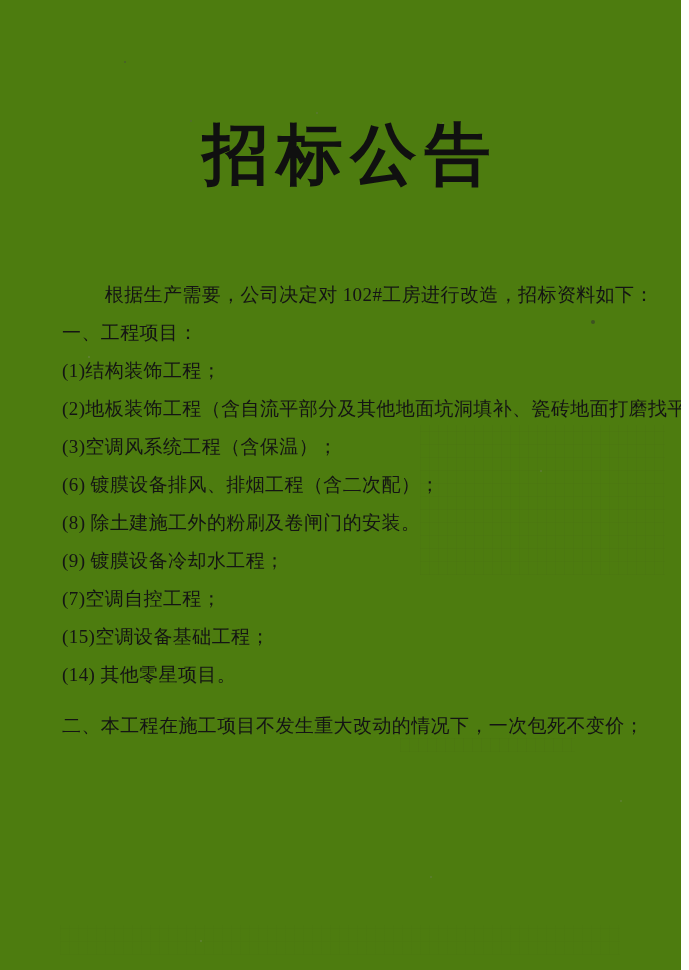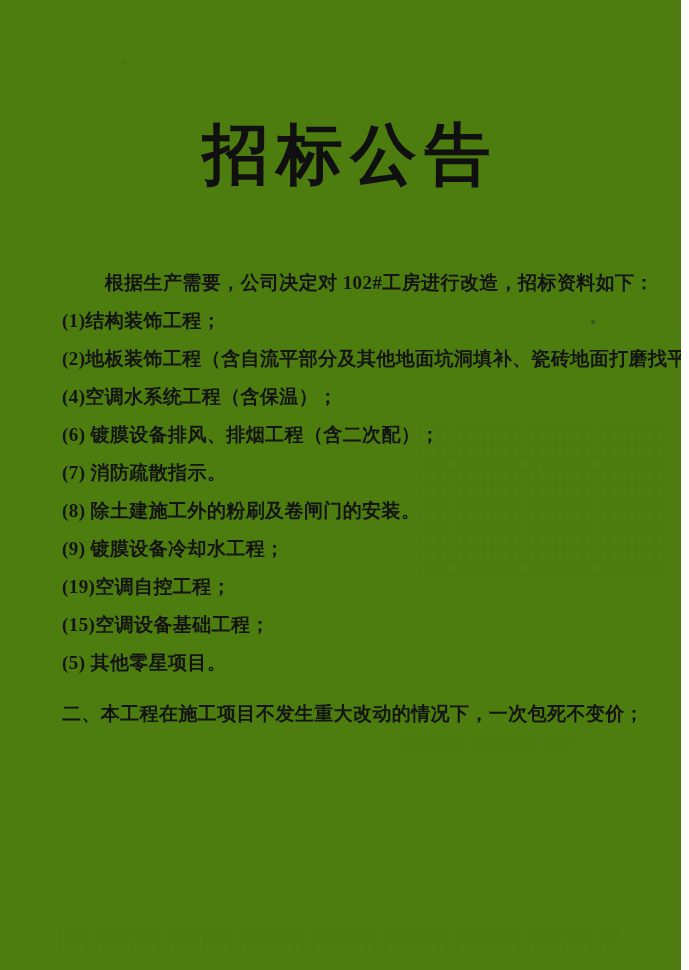--- a/index.html
+++ b/index.html
@@ -23,24 +23,23 @@
     width: 100%;
     margin: 0;
     text-align: center;
     font-size: 66px;
     font-weight: 700;
     letter-spacing: 8px;
     color: #101010;
   }
   .body-block {
     position: absolute;
-    top: 264px;
+    top: 276px;
     left: 62px;
     right: 10px;
-    font-weight: bold;
   }
   .body-block p {
     margin: 0;
     font-size: 19px;
     line-height: 38px;
     letter-spacing: 0.4px;
     white-space: nowrap;
   }
   .intro {
     text-indent: 2.25em;
@@ -89,26 +88,26 @@
 
   <div class="specks"></div>
   <div class="noise-band band-1"></div>
   <div class="noise-band band-2"></div>
   <div class="noise-band band-3"></div>
 
   <h1 class="title">招标公告</h1>
 
   <div class="body-block">
     <p class="intro">根据生产需要，公司决定对 102#工房进行改造，招标资料如下：</p>
+    <p>一、工程项目：</p>
     <p>(1)结构装饰工程；</p>
     <p>(2)地板装饰工程（含自流平部分及其他地面坑洞填补、瓷砖地面打磨找平）；</p>
-    <p>(4)空调水系统工程（含保温）；</p>
+    <p>(3)空调风系统工程（含保温）；</p>
     <p>(6) 镀膜设备排风、排烟工程（含二次配）；</p>
-    <p>(7) 消防疏散指示。</p>
     <p>(8) 除土建施工外的粉刷及卷闸门的安装。</p>
     <p>(9) 镀膜设备冷却水工程；</p>
-    <p>(19)空调自控工程；</p>
+    <p>(7)空调自控工程；</p>
     <p>(15)空调设备基础工程；</p>
-    <p>(5) 其他零星项目。</p>
+    <p>(14) 其他零星项目。</p>
     <p class="section-two">二、本工程在施工项目不发生重大改动的情况下，一次包死不变价；</p>
   </div>
 
 </div>
 
 </body></html>

